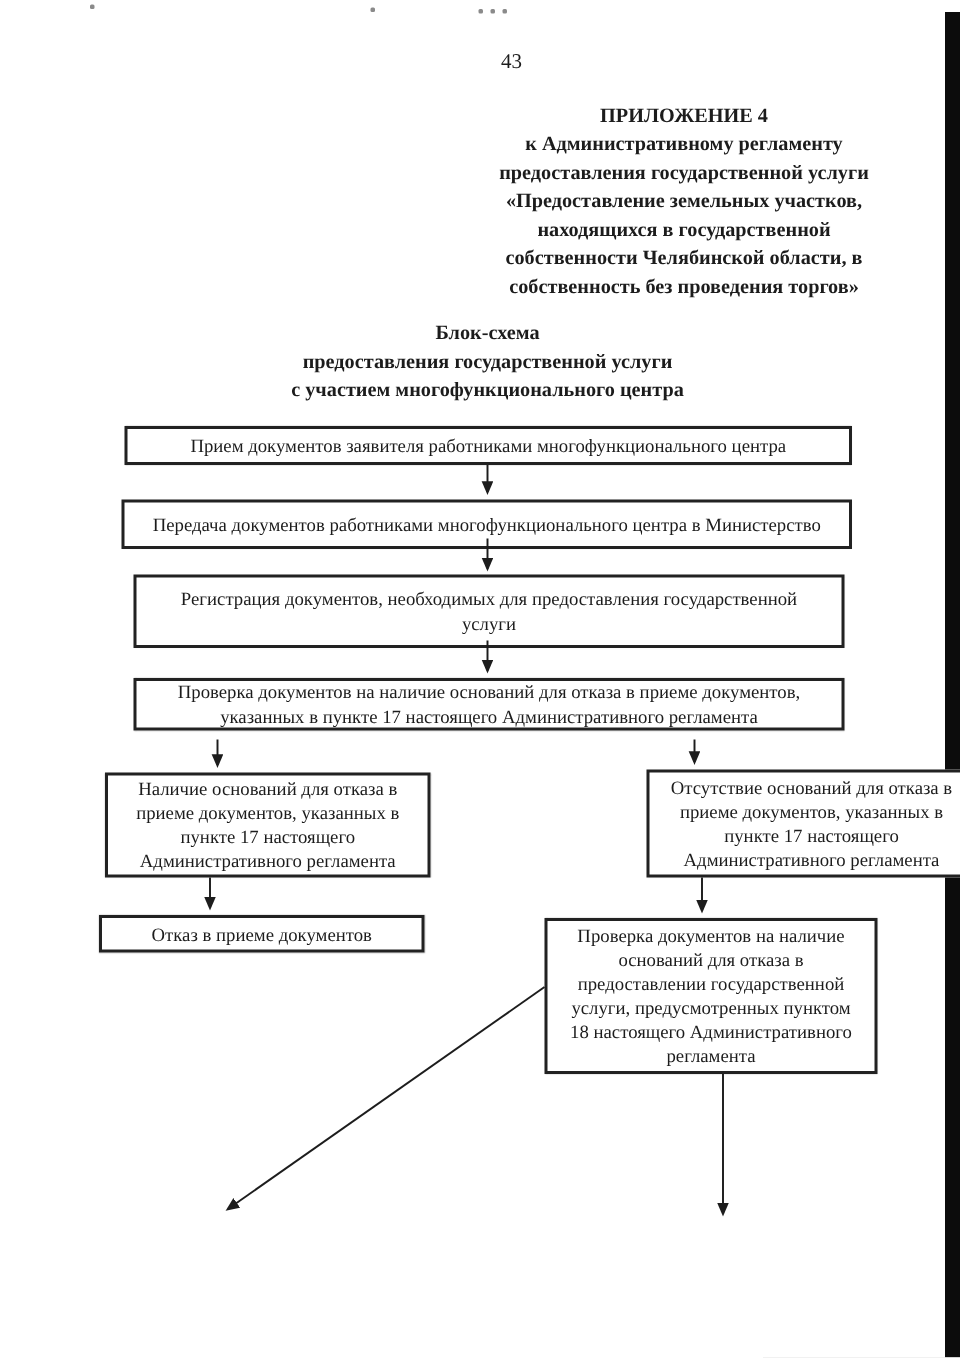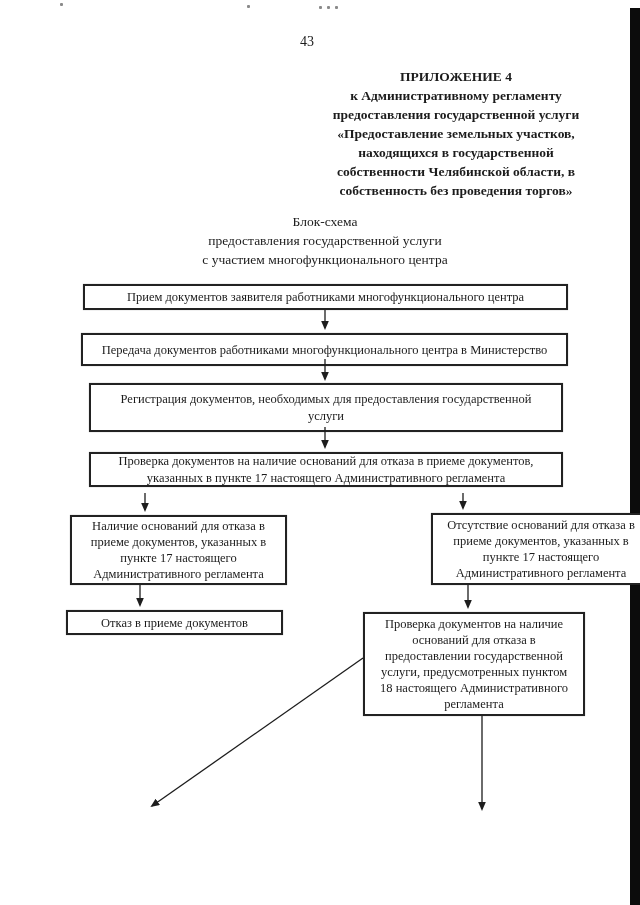--- a/index.html
+++ b/index.html
@@ -12,36 +12,36 @@
     background: #ffffff;
     font-family: "Liberation Serif", "DejaVu Serif", serif;
     color: #1c1c1c;
     overflow: hidden;
   }
 
   
   .page-number {
     position: absolute;
     left: 300px; top: 34px; width: 48px;
-    text-align: left;
+    text-align: right;
     font-size: 14px;
   }
   .header-block {
     position: absolute;
     left: 300px; top: 67px; width: 312px;
     text-align: center;
     font-weight: bold;
     font-size: 13.5px;
     line-height: 19px;
   }
   .title-block {
     position: absolute;
     left: 135px; top: 212px; width: 380px;
     text-align: center;
-    font-weight: normal;
+    font-weight: bold;
     font-size: 13.5px;
     line-height: 19px;
   }
 
   
   .flow-box {
     position: absolute;
     border: 2px solid #222222;
     background: #ffffff;
     box-sizing: border-box;

